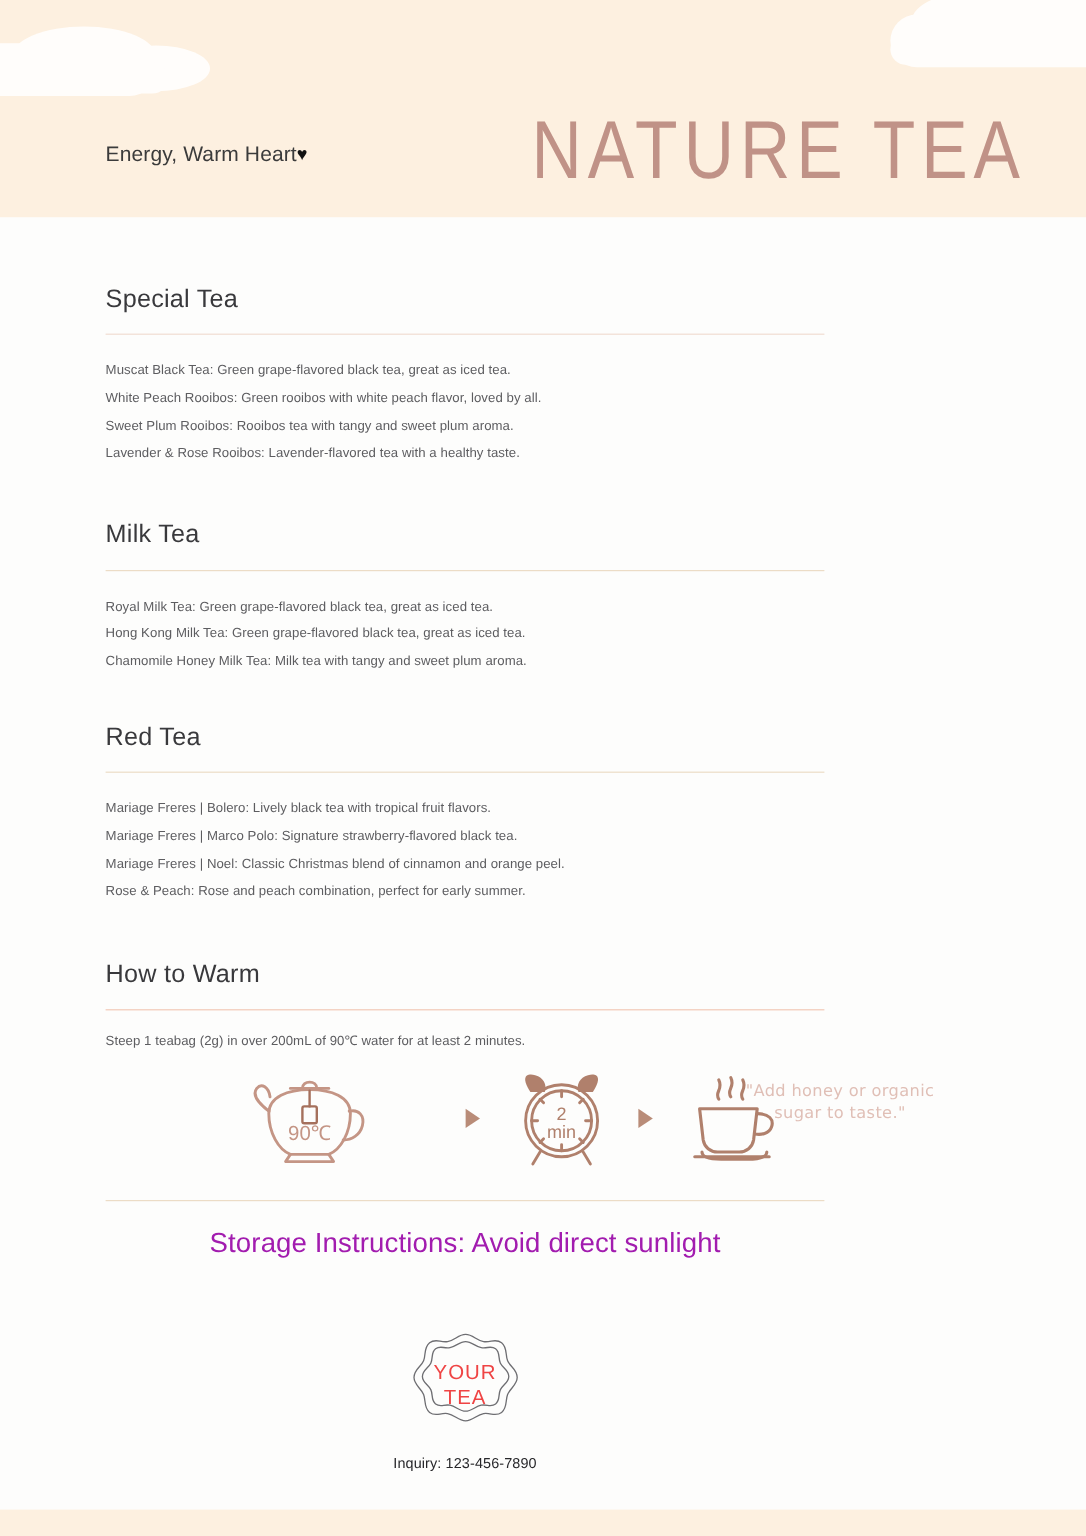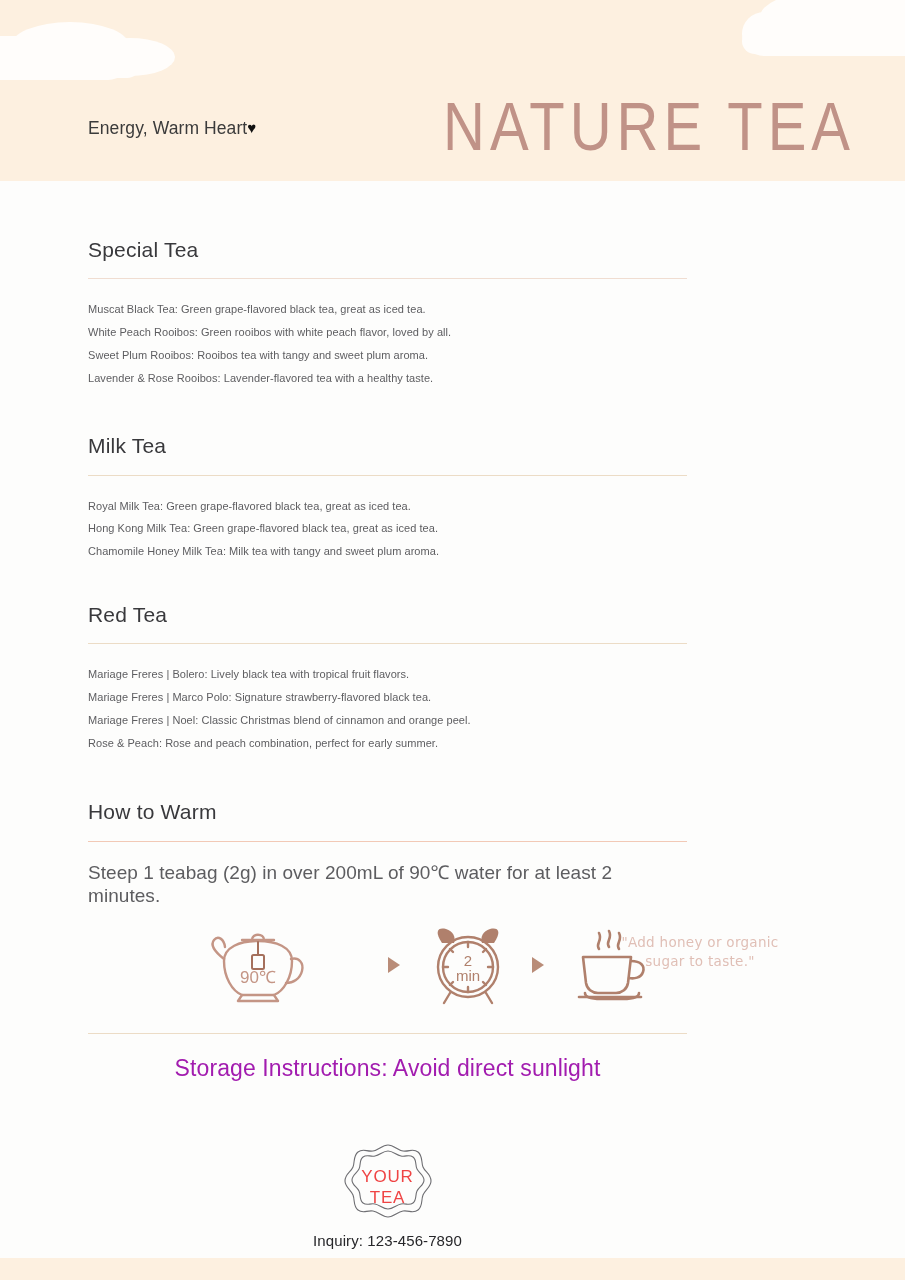--- a/index.html
+++ b/index.html
@@ -102,21 +102,21 @@
   .items li {
     font-size: 11px;
     font-weight: 300;
     color: #5d5d60;
     line-height: 22.8px;
     letter-spacing: 0.05px;
     white-space: nowrap;
   }
 
   .note-line {
-    font-size: 19px;
+    font-size: 11px;
     font-weight: 300;
     color: #5d5d60;
     letter-spacing: 0.05px;
   }
 
   
   .sp-title-rule { height: 16px; }
   .sp-rule-items { height: 19px; }
   .sp-section-gap { height: 44px; }
   .sp-section-gap-sm { height: 39px; }
@@ -182,21 +182,22 @@
     top: 30px;
     text-align: center;
     font-size: 17px;
     line-height: 21px;
     color: #ef4444;
     font-weight: 300;
     letter-spacing: 0.8px;
   }
   .inquiry {
     text-align: center;
-    font-size: 15px;
+    margin-top: 12px;
+    font-size: 12px;
     color: #27272a;
     letter-spacing: 0.1px;
   }
 
   
   .footer-band {
     position: absolute;
     left: 0;
     bottom: 0;
     width: 905px;

